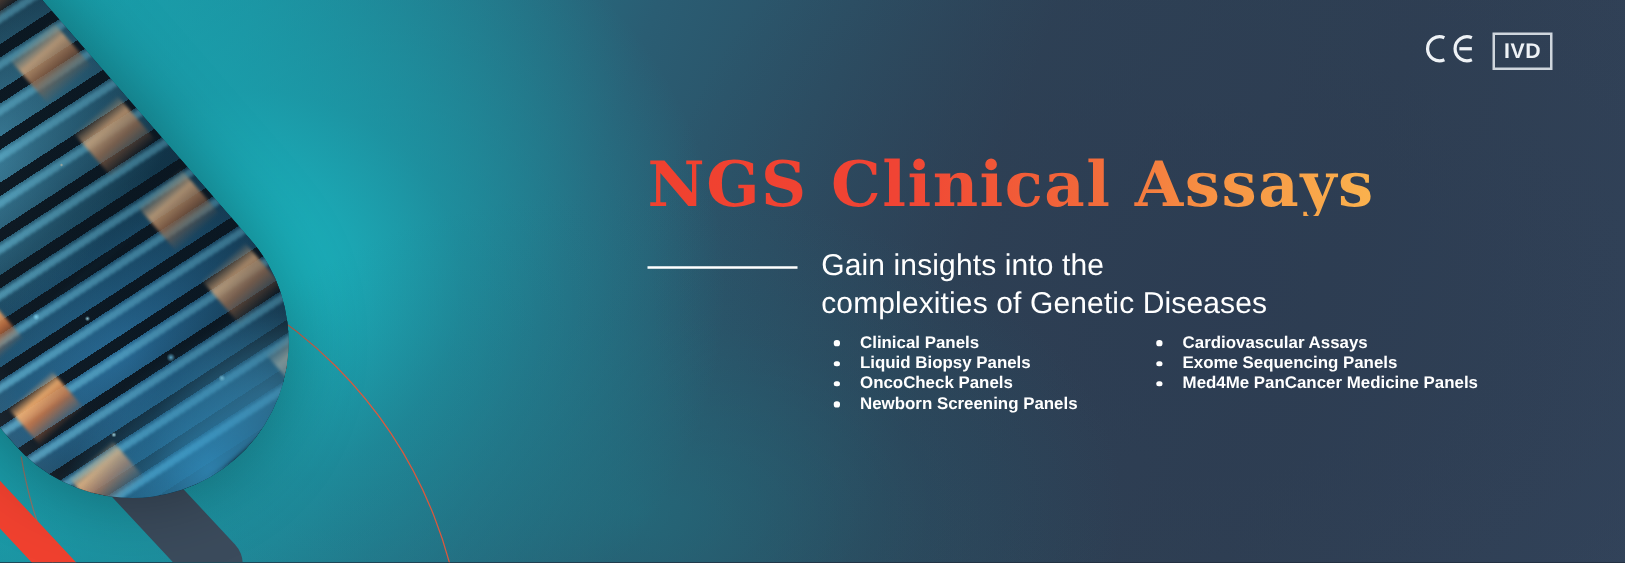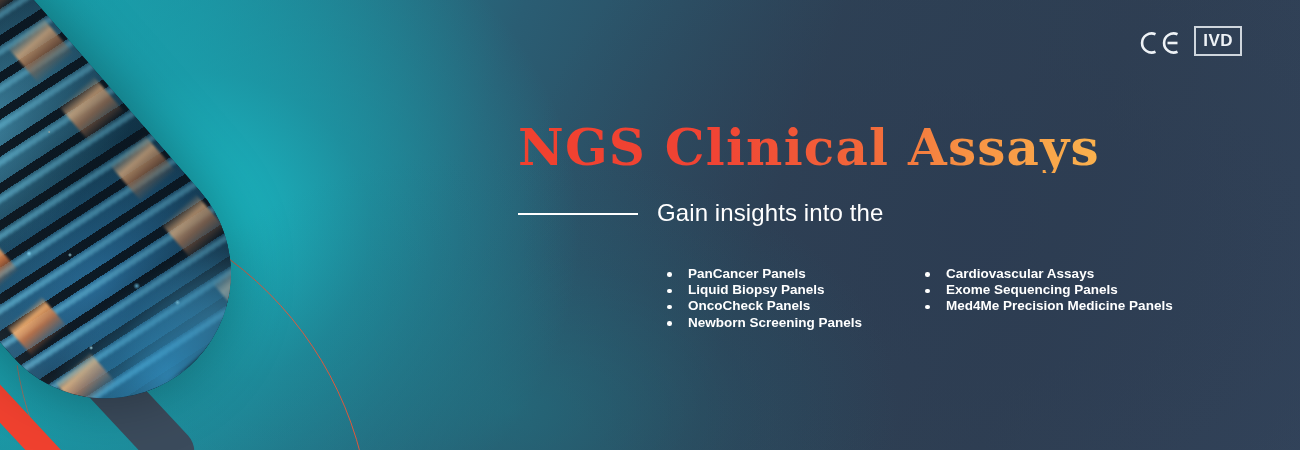--- a/index.html
+++ b/index.html
@@ -207,21 +207,21 @@
     background: linear-gradient(100deg, rgba(255,255,255,0.18) 0%, rgba(255,255,255,0.02) 30%, rgba(10,30,45,0.18) 62%, rgba(10,30,45,0.30) 100%);
     pointer-events: none;
   }
 
   
   .marks {
     position: absolute;
     right: 58px;
     top: 26px;
     display: flex;
-    align-items: flex-end;
+    align-items: flex-start;
     gap: 14px;
   }
   .ce-mark { display: block; }
   .ivd-box {
     border: 2px solid #cfd6dd;
     color: #eef2f6;
     font-weight: 700;
     font-size: 17px;
     letter-spacing: 0.5px;
     line-height: 1;
@@ -350,31 +350,32 @@
   </div>
 
   <div class="content">
 
     <h1 class="headline">NGS Clinical Assays</h1>
 
     <div class="subhead-row">
       <span class="rule"></span>
       <h2 class="subhead">
         <span>Gain insights into the</span><br>
+        <span>complexities of Genetic Diseases</span>
       </h2>
     </div>
 
     <div class="panels">
       <ul class="panel-col">
-        <li>PanCancer Panels</li>
+        <li>Clinical Panels</li>
         <li>Liquid Biopsy Panels</li>
         <li>OncoCheck Panels</li>
         <li>Newborn Screening Panels</li>
       </ul>
       <ul class="panel-col">
         <li>Cardiovascular Assays</li>
         <li>Exome Sequencing Panels</li>
-        <li>Med4Me Precision Medicine Panels</li>
+        <li>Med4Me PanCancer Medicine Panels</li>
       </ul>
     </div>
 
   </div>
 </div>
 
 </body></html>

